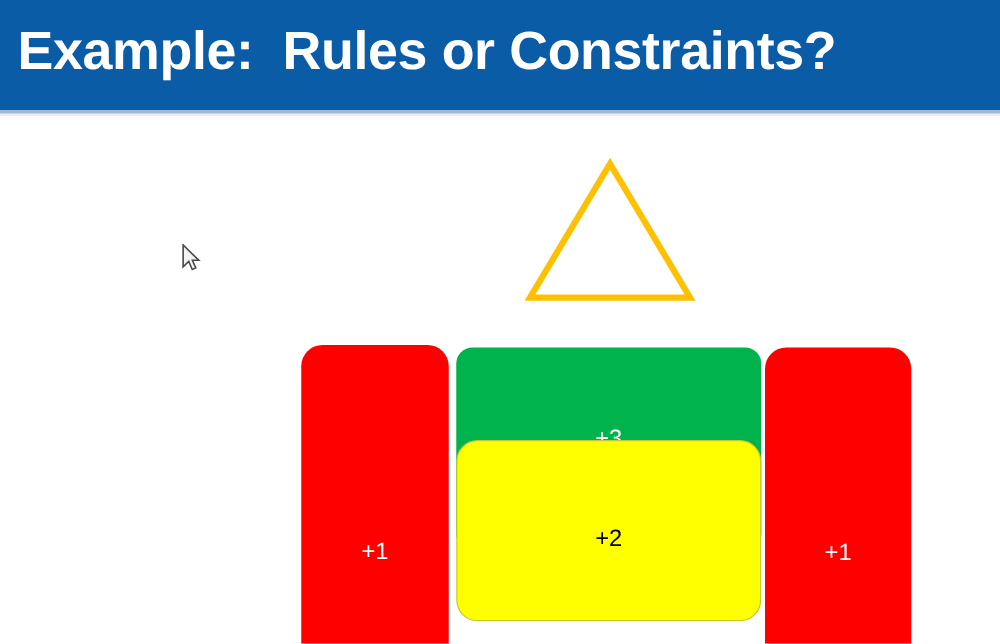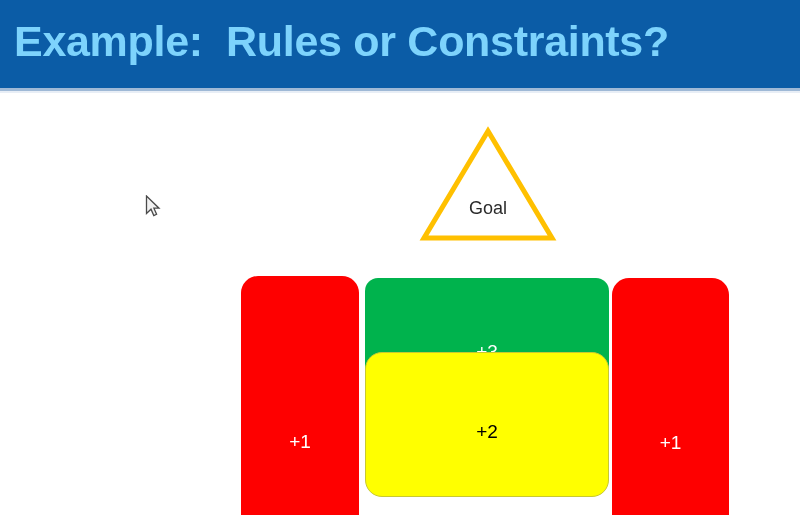--- a/index.html
+++ b/index.html
@@ -28,21 +28,21 @@
     height: 88px;
     background: #0b5ca6;
   }
   #title-text {
     position: absolute;
     left: 14px;
     top: 8px;
     width: 770px;
     height: 66px;
     line-height: 66px;
-    color: #7dd3fc;
+    color: #ffffff;
     font-family: "Liberation Sans", sans-serif;
     font-weight: bold;
     font-size: 43px;
     letter-spacing: -0.3px;
     white-space: pre;
   }
   #banner-underline {
     position: absolute;
     left: 0;
     top: 88px;
@@ -185,21 +185,20 @@
   <div id="banner-underline"></div>
   <div id="banner-underline2"></div>
 
   <div id="canvas">
 
     <div id="goal-triangle">
       <svg viewBox="0 0 140 120" xmlns="http://www.w3.org/2000/svg">
         <polygon points="70,6 134,113 6,113" fill="none" stroke="#ffc000" stroke-width="5" stroke-linejoin="miter"></polygon>
       </svg>
     </div>
-    <div id="goal-label">Goal</div>
 
     <div class="shape" id="block-left-red">
       <span class="shape-label">+1</span>
     </div>
 
     <div class="shape" id="block-green">
       <span class="shape-label">+3</span>
     </div>
 
     <div class="shape" id="block-yellow">

